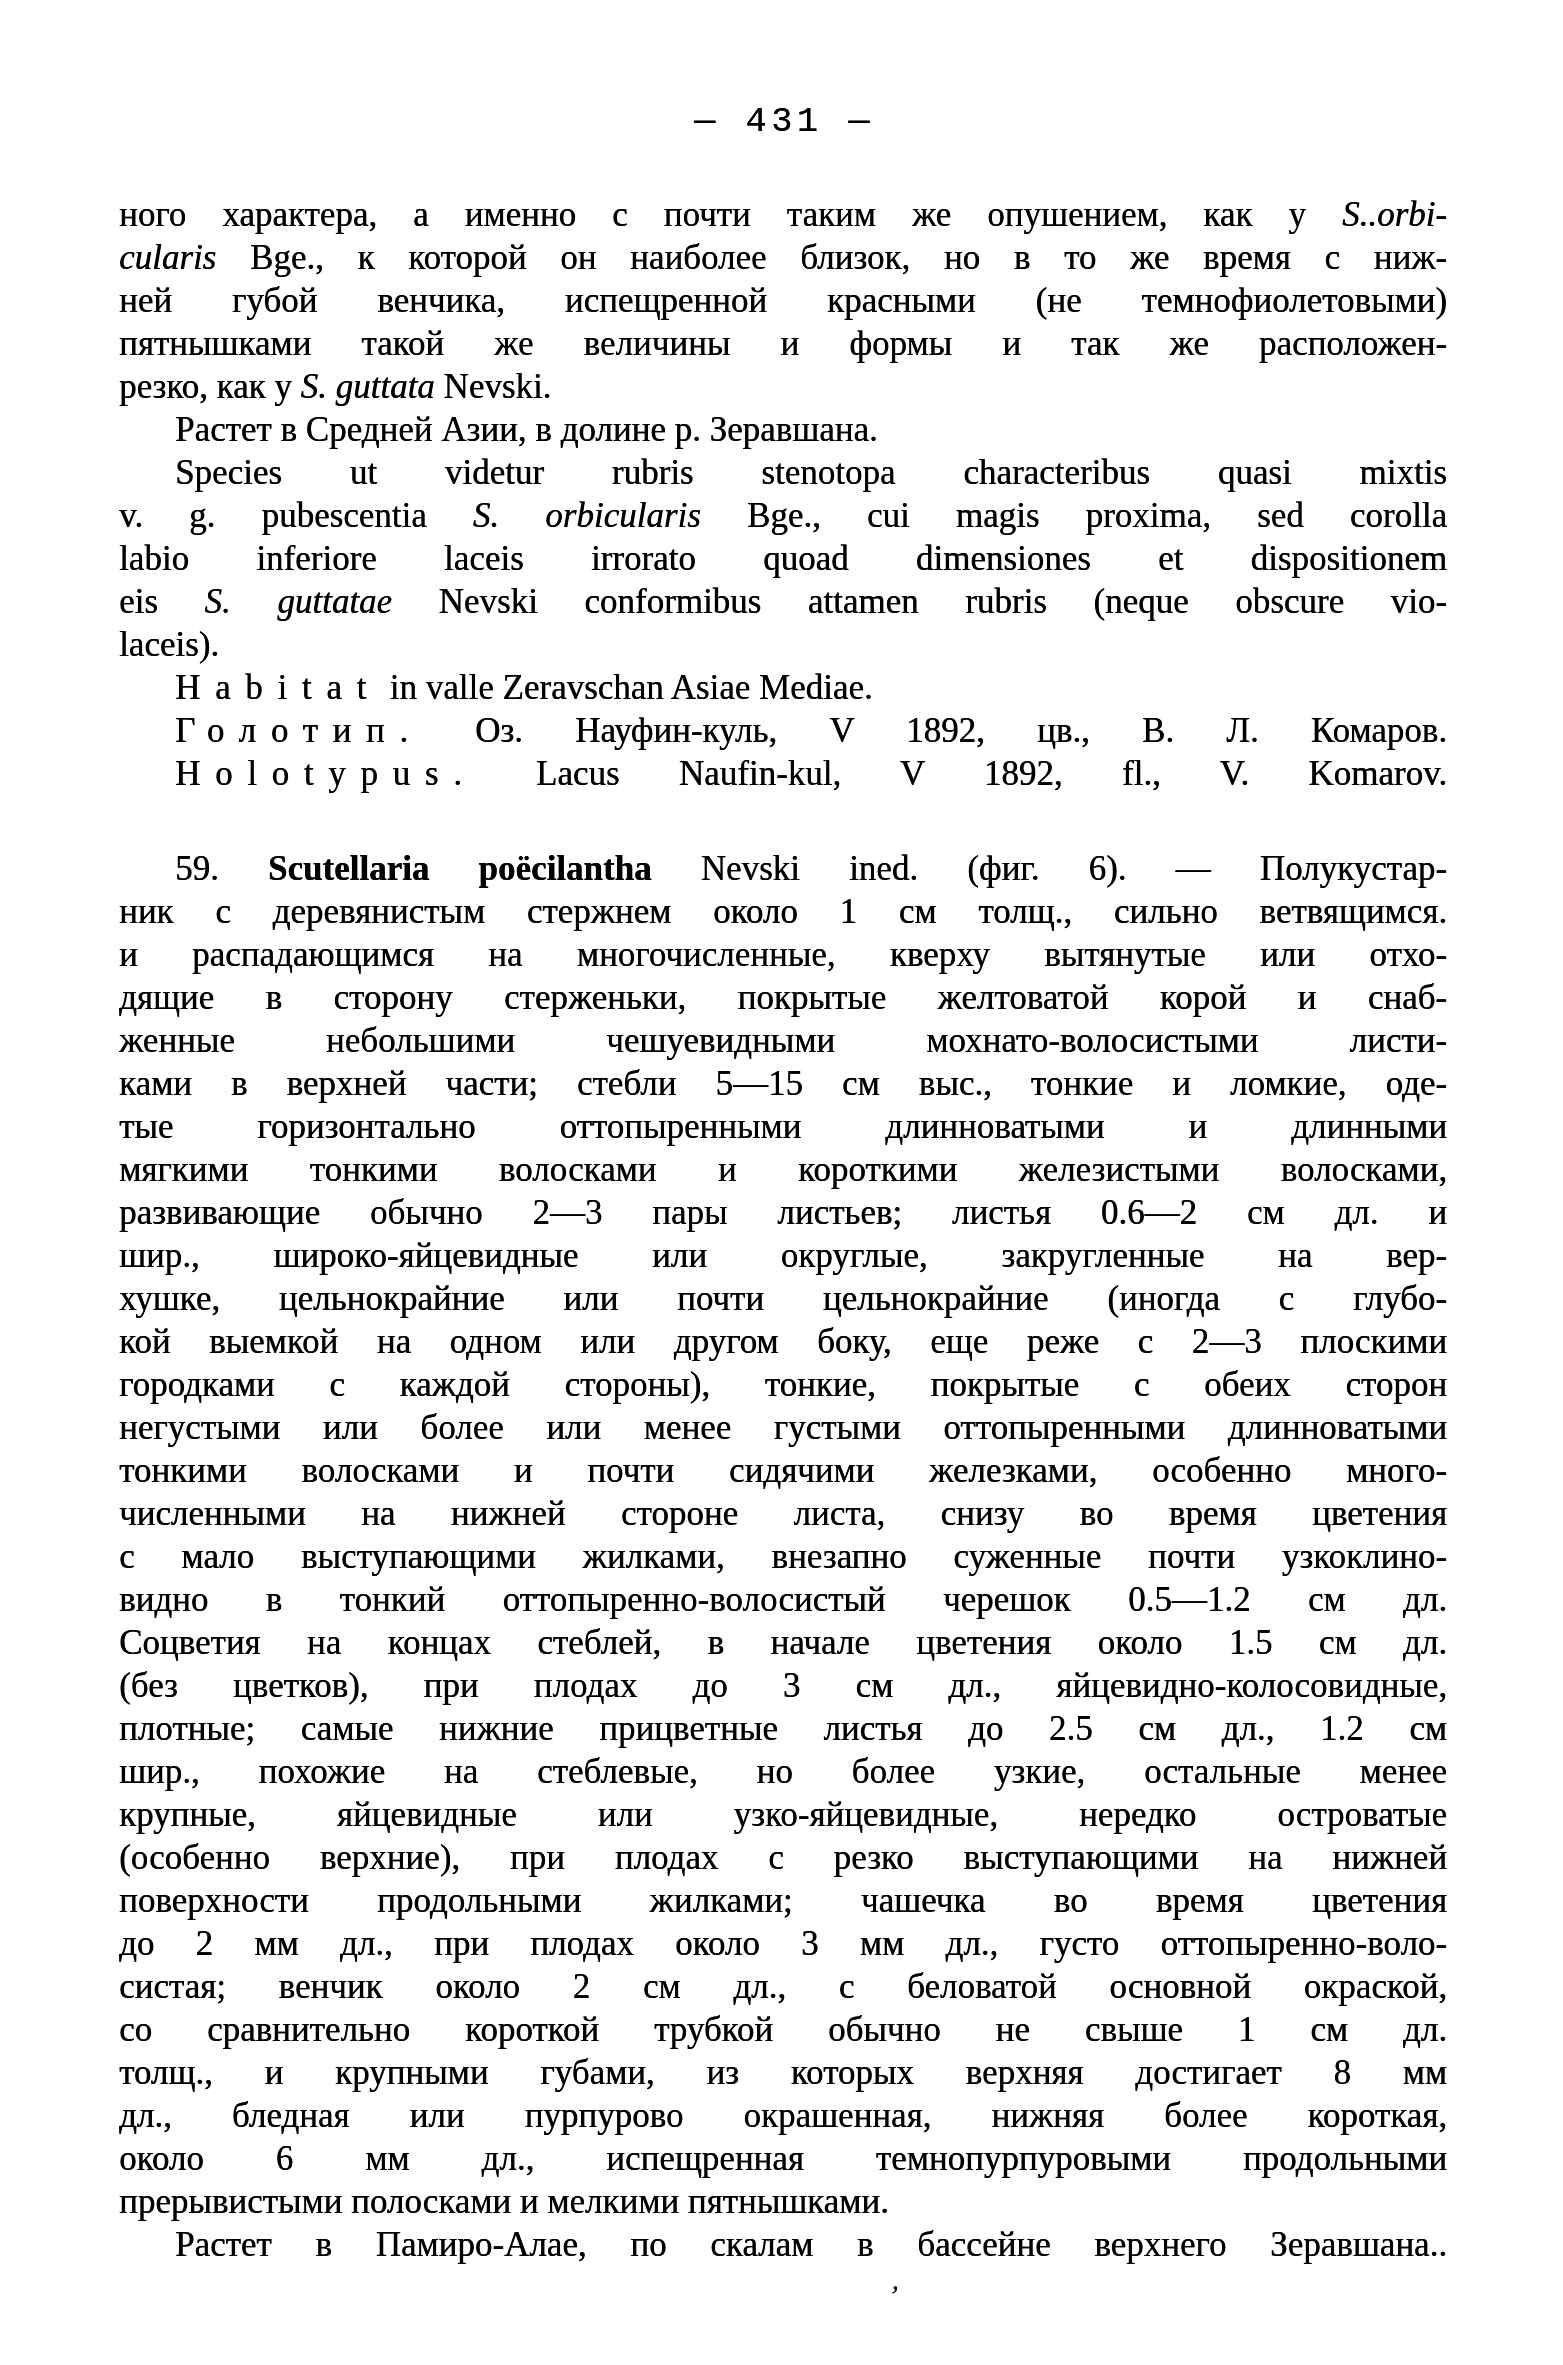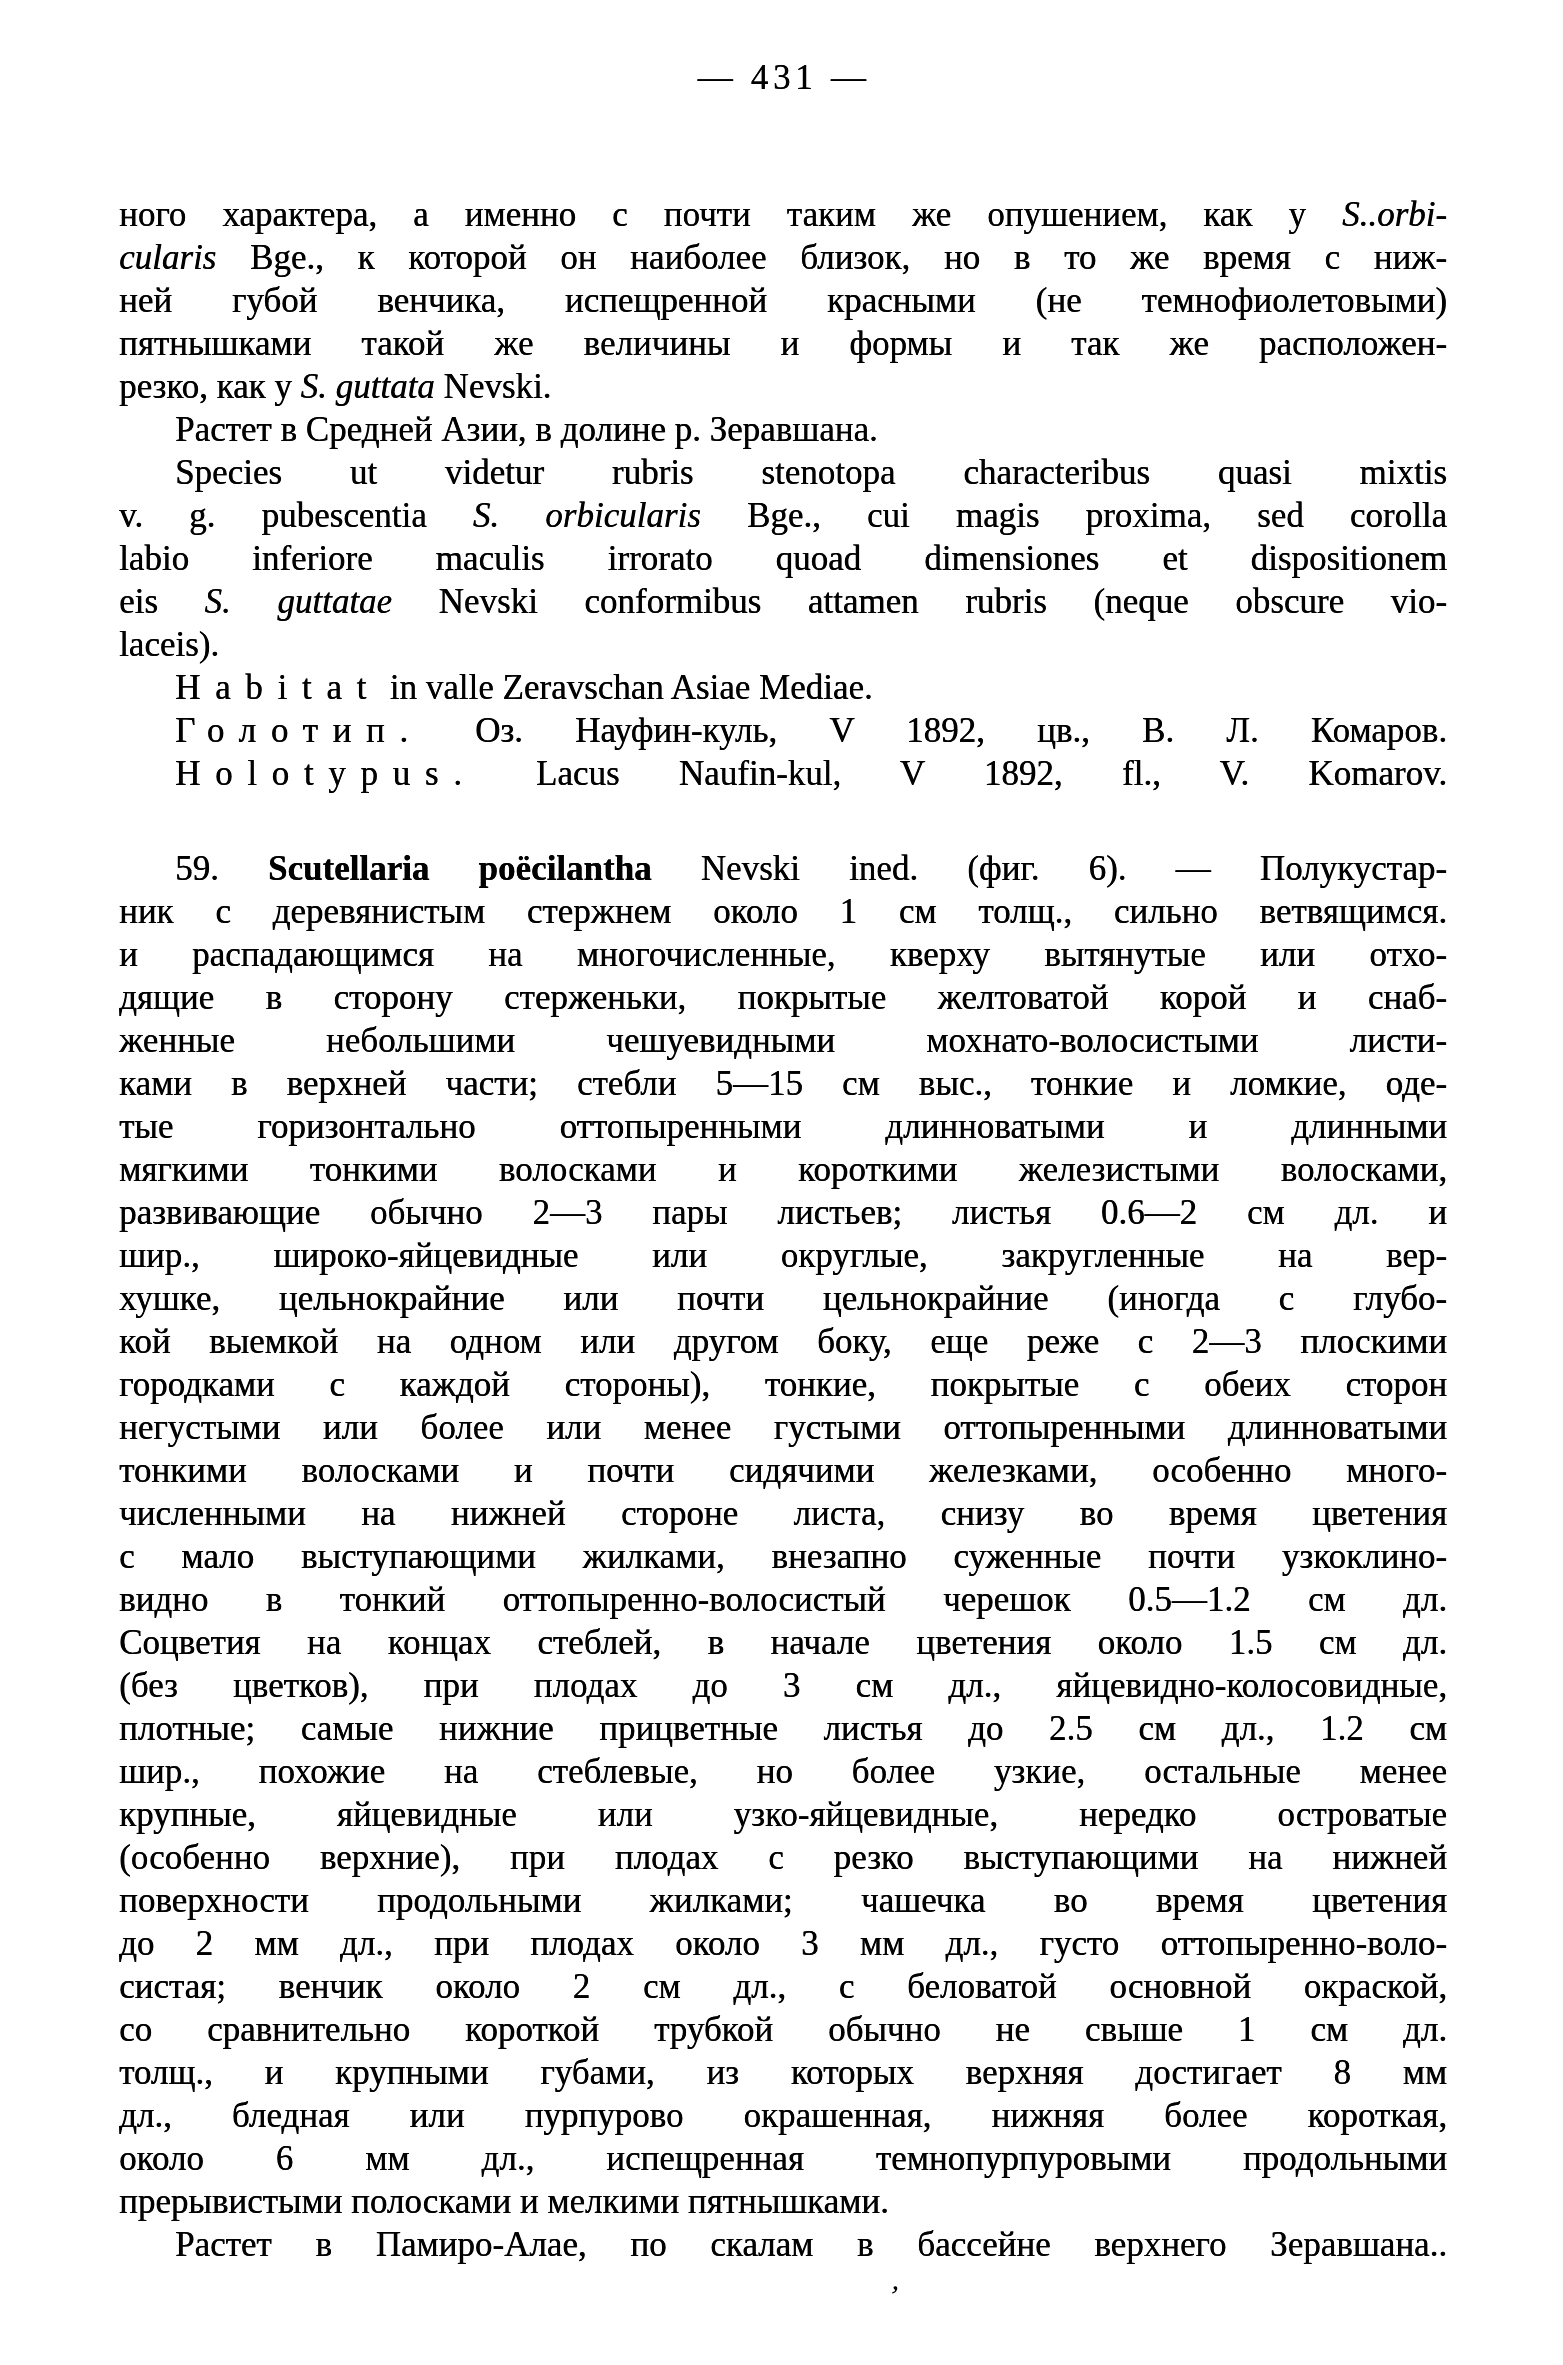--- a/index.html
+++ b/index.html
@@ -6,27 +6,28 @@
   .page {
     position: relative;
     width: 1563px;
     height: 2379px;
     background: #ffffff;
     color: #000000;
     font-family: "Liberation Serif", "DejaVu Serif", serif;
     overflow: hidden;
   }
   .page-header {
-    padding-top: 58px;
+    padding-top: 102px;
     width: 1328px;
     margin-left: 120px;
     text-align: center;
     font-size: 35px;
     letter-spacing: 4.7px;
     text-shadow: 0.4px 0 0 currentColor;
+    font-family: Liberation Mono, monospace;
   }
   .text-block {
     position: absolute;
     left: 119px;
     top: 193px;
     width: 1328px;
   }
   .line {
     font-size: 35px;
     line-height: 43px;
@@ -57,21 +58,21 @@
 
   <div class="text-block">
       <div class="line just"><span class="seg-n">ного характера, а именно с почти таким же опушением, как у </span><span class="seg-i">S..orbi-</span></div>
       <div class="line just"><span class="seg-i">cularis</span><span class="seg-n"> Bge., к которой он наиболее близок, но в то же время с ниж-</span></div>
       <div class="line just"><span class="seg-n">ней губой венчика, испещренной красными (не темнофиолетовыми)</span></div>
       <div class="line just"><span class="seg-n">пятнышками такой же величины и формы и так же расположен-</span></div>
       <div class="line left"><span class="seg-n">резко, как у </span><span class="seg-i">S. guttata</span><span class="seg-n"> Nevski.</span></div>
       <div class="line left ind"><span class="seg-n">Растет в Средней Азии, в долине р. Зеравшана.</span></div>
       <div class="line just ind"><span class="seg-n">Species ut videtur rubris stenotopa characteribus quasi mixtis</span></div>
       <div class="line just"><span class="seg-n">v. g. pubescentia </span><span class="seg-i">S. orbicularis</span><span class="seg-n"> Bge., cui magis proxima, sed corolla</span></div>
-      <div class="line just"><span class="seg-n">labio inferiore maculis irrorato quoad dimensiones et dispositionem</span></div>
+      <div class="line just"><span class="seg-n">labio inferiore laceis irrorato quoad dimensiones et dispositionem</span></div>
       <div class="line just"><span class="seg-n">eis </span><span class="seg-i">S. guttatae</span><span class="seg-n"> Nevski conformibus attamen rubris (neque obscure vio-</span></div>
       <div class="line left"><span class="seg-n">laceis).</span></div>
       <div class="line left ind"><span class="seg-sp">Habitat</span><span class="seg-n"> in valle Zeravschan Asiae Mediae.</span></div>
       <div class="line just ind"><span class="seg-sp">Голотип.</span><span class="seg-n"> Оз. Науфин-куль, V 1892, цв., В. Л. Комаров.</span></div>
       <div class="line just ind"><span class="seg-sp">Holotypus.</span><span class="seg-n"> Lacus Naufin-kul, V 1892, fl., V. Komarov.</span></div>
       <div class="line just ind gap"><span class="seg-n">59. </span><span class="seg-b">Scutellaria poëcilantha</span><span class="seg-n"> Nevski ined. (фиг. 6). — Полукустар-</span></div>
       <div class="line just"><span class="seg-n">ник с деревянистым стержнем около 1 см толщ., сильно ветвящимся.</span></div>
       <div class="line just"><span class="seg-n">и распадающимся на многочисленные, кверху вытянутые или отхо-</span></div>
       <div class="line just"><span class="seg-n">дящие в сторону стерженьки, покрытые желтоватой корой и снаб-</span></div>
       <div class="line just"><span class="seg-n">женные небольшими чешуевидными мохнато-волосистыми листи-</span></div>

